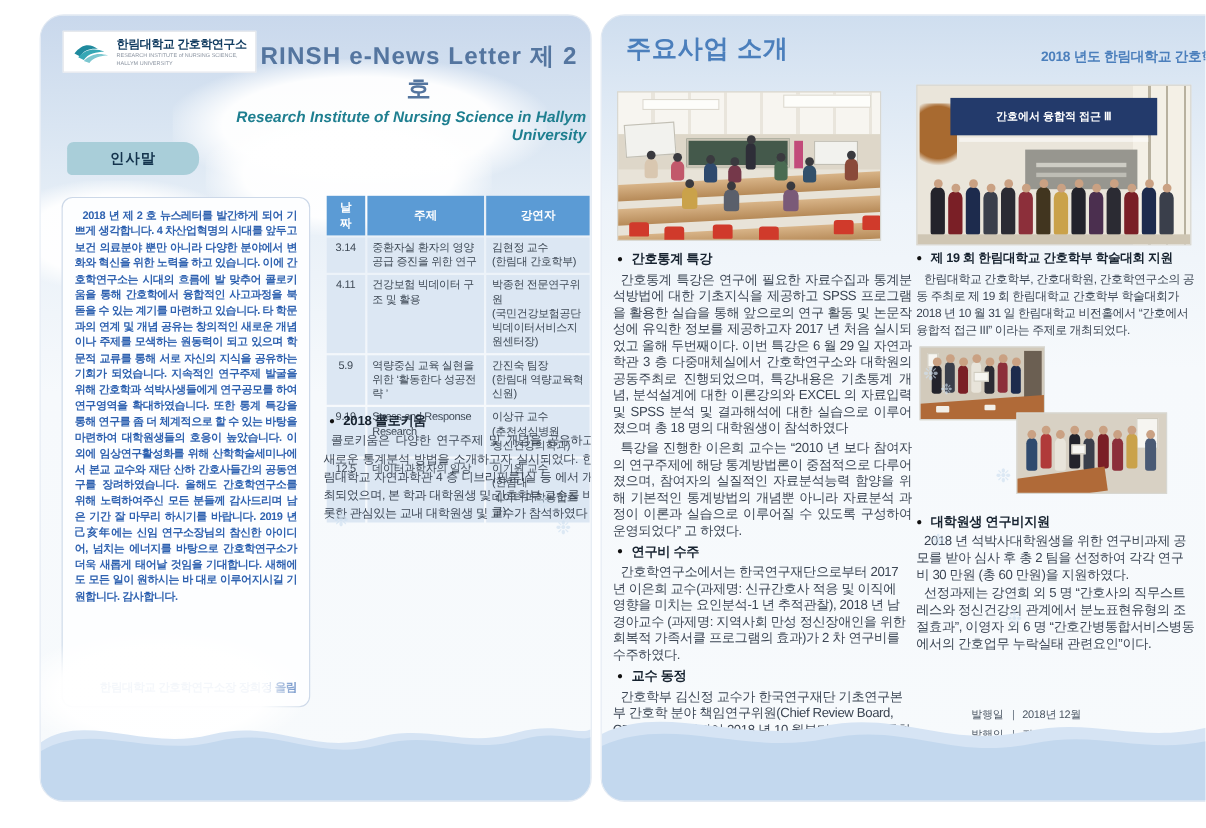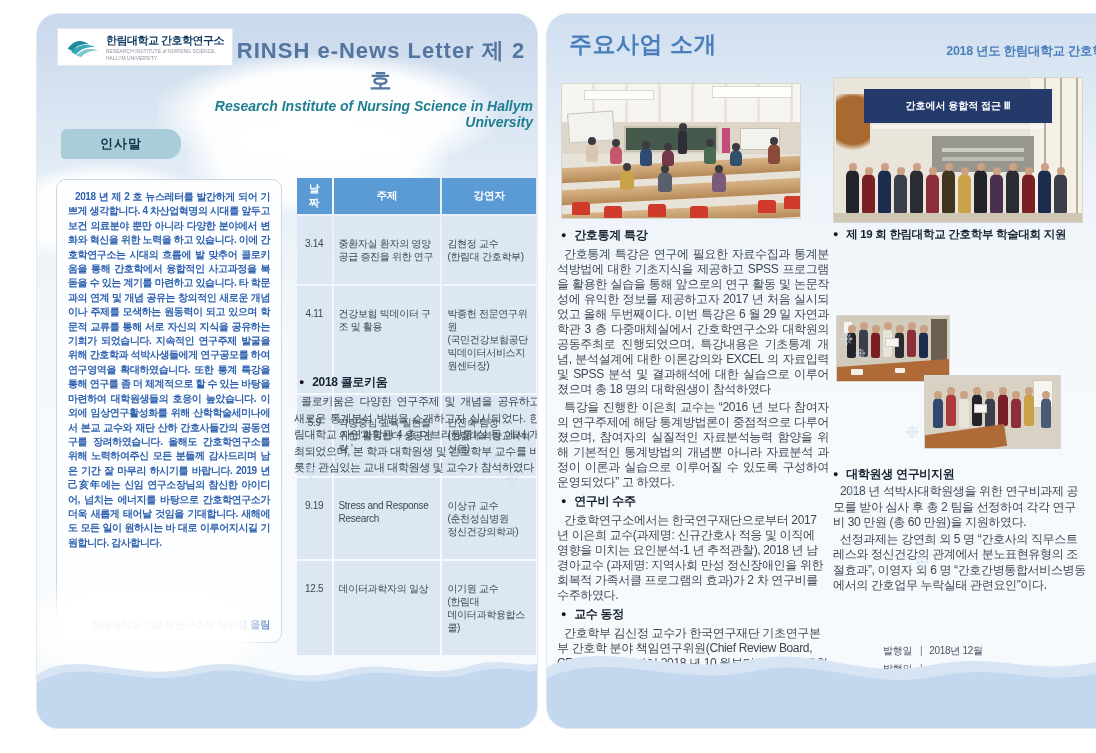--- a/index.html
+++ b/index.html
@@ -43,21 +43,21 @@
               padding:10px 11px; overflow:hidden; display:flex; flex-direction:column; }
   .greeting-body { font-size:10px; line-height:14.4px; letter-spacing:-0.4px; font-weight:bold;
               color:#2f62b0; text-align:justify; text-indent:7px; }
   .greeting-sign { margin-top:auto; padding-top:8px; text-align:right; font-size:10.5px;
               font-weight:bold; color:#2f62b0; letter-spacing:-0.4px; }
 
   
   .sched { position:absolute; left:258px; top:162px; width:243px;
            border-collapse:separate; border-spacing:2px; }
   .sched th { background:#5b9bd5; color:#ffffff; font-size:10.5px; font-weight:bold; padding:4px 12px; }
-  .sched td { background:#dce7f3; color:#3d4854; font-size:10px; line-height:1.3; padding:21px 5px;
+  .sched td { background:#dce7f3; color:#3d4854; font-size:10px; line-height:1.3; padding:3px 5px;
               vertical-align:top; letter-spacing:-0.3px; }
   .sched td.c-date { text-align:center; padding-left:2px; padding-right:2px; }
   .sched td.c-speaker { white-space:pre-line; }
   .col-date { width:34px; } .col-topic { width:110px; } .col-speaker { width:97px; }
 
   
   .bullet-heading { display:flex; align-items:baseline; gap:8px; font-size:12px; font-weight:bold;
               color:#16222f; letter-spacing:-0.3px; }
   .bullet-heading .bullet { font-size:9px; position:relative; top:-1px; color:#111; }
   .para { font-size:12px; line-height:15.5px; letter-spacing:-0.35px; color:#3c4654;
@@ -279,21 +279,21 @@
       <div class="lec-chair" style="left:196px; top:116px;"></div>
       <div class="lec-chair" style="left:222px; top:112px;"></div>
     </div>
 
     <div class="lcol-flow">
       <div class="bullet-heading">
         <span class="bullet">●</span>
         <span>간호통계 특강</span>
       </div>
       <p class="para">간호통계 특강은 연구에 필요한 자료수집과 통계분석방법에 대한 기초지식을 제공하고 SPSS 프로그램을 활용한 실습을 통해 앞으로의 연구 활동 및 논문작성에 유익한 정보를 제공하고자 2017 년 처음 실시되었고 올해 두번째이다. 이번 특강은 6 월 29 일 자연과학관 3 층 다중매체실에서 간호학연구소와 대학원의 공동주최로 진행되었으며, 특강내용은 기초통계 개념, 분석설계에 대한 이론강의와 EXCEL 의 자료입력 및 SPSS 분석 및 결과해석에 대한 실습으로 이루어졌으며 총 18 명의 대학원생이 참석하였다</p>
-      <p class="para">특강을 진행한 이은희 교수는 “2016 년 보다 참여자의 연구주제에 해당 통계방법론이 중점적으로 다루어졌으며, 참여자의 실질적인 자료분석능력 함양을 위해 기본적인 통계방법의 개념뿐 아니라 자료분석 과정이 이론과 실습으로 이루어질 수 있도록 구성하여 운영되었다” 고 하였다.</p>
+      <p class="para">특강을 진행한 이은희 교수는 “2010 년 보다 참여자의 연구주제에 해당 통계방법론이 중점적으로 다루어졌으며, 참여자의 실질적인 자료분석능력 함양을 위해 기본적인 통계방법의 개념뿐 아니라 자료분석 과정이 이론과 실습으로 이루어질 수 있도록 구성하여 운영되었다” 고 하였다.</p>
       <div class="bullet-heading">
         <span class="bullet">●</span>
         <span>연구비 수주</span>
       </div>
       <p class="para ragged">간호학연구소에서는 한국연구재단으로부터 2017 년 이은희 교수(과제명: 신규간호사 적응 및 이직에 영향을 미치는 요인분석-1 년 추적관찰), 2018 년 남경아교수 (과제명: 지역사회 만성 정신장애인을 위한 회복적 가족서클 프로그램의 효과)가 2 차 연구비를 수주하였다.</p>
       <div class="bullet-heading">
         <span class="bullet">●</span>
         <span>교수 동정</span>
       </div>
       <p class="para ragged">간호학부 김신정 교수가 한국연구재단 기초연구본부 간호학 분야 책임연구위원(Chief Review Board, CRB)으로 선정되어 2018 년 10 월부터 2 년간 활동한다.</p>
@@ -321,20 +321,21 @@
       <div class="fig skin" style="left:188px; top:96px; width:13px; height:40px; background:#7a1f26;"></div>
       <div class="fig skin" style="left:204px; top:92px; width:13px; height:44px; background:#1d2b4d;"></div>
       <div class="fig skin" style="left:220px; top:96px; width:13px; height:40px; background:#3a3f4b;"></div>
       <div class="bn-floor"></div>
     </div>
 
     <div class="bullet-heading conf-h">
       <span class="bullet">●</span>
       <span>제 19 회 한림대학교 간호학부 학술대회 지원</span>
     </div>
+    <p class="para ragged conf-p">한림대학교 간호학부, 간호대학원, 간호학연구소의 공동 주최로 제 19 회 한림대학교 간호학부 학술대회가 2018 년 10 월 31 일 한림대학교 비전홀에서 “간호에서 융합적 접근 III” 이라는 주제로 개최되었다.</p>
 
     <div class="photo ph-group1">
       <div class="gp-paper" style="left:6px; top:5px; width:10px; height:13px;"></div>
       <div class="gp-door" style="left:94px; top:3px; width:16px; height:48px;"></div>
       <div class="fig skin" style="left:10px; top:16px; width:9px; height:26px; background:#23232b;"></div>
       <div class="fig skin" style="left:22px; top:13px; width:9px; height:28px; background:#3a3f4b;"></div>
       <div class="fig skin" style="left:34px; top:16px; width:9px; height:26px; background:#7a1f26;"></div>
       <div class="fig skin" style="left:46px; top:13px; width:9px; height:28px; background:#e8e4da;"></div>
       <div class="fig skin" style="left:58px; top:16px; width:9px; height:26px; background:#2b2b33;"></div>
       <div class="fig skin" style="left:70px; top:13px; width:9px; height:28px; background:#8c2f3a;"></div>

